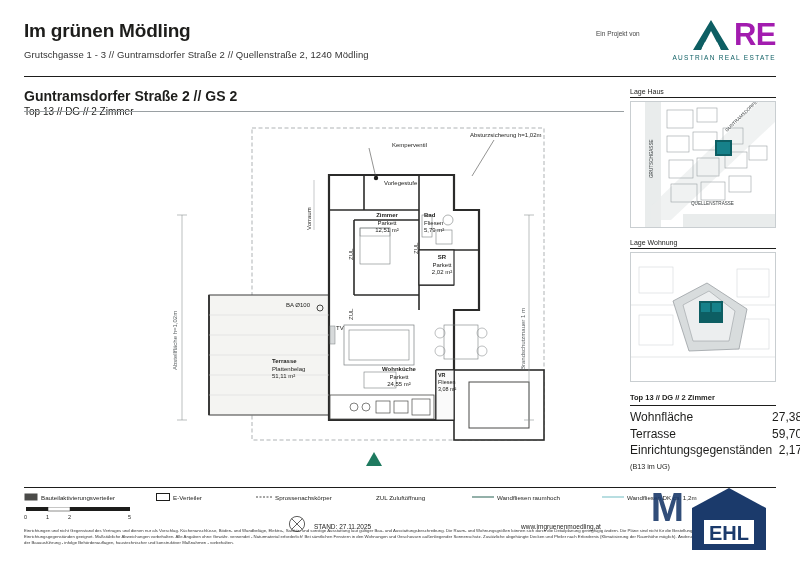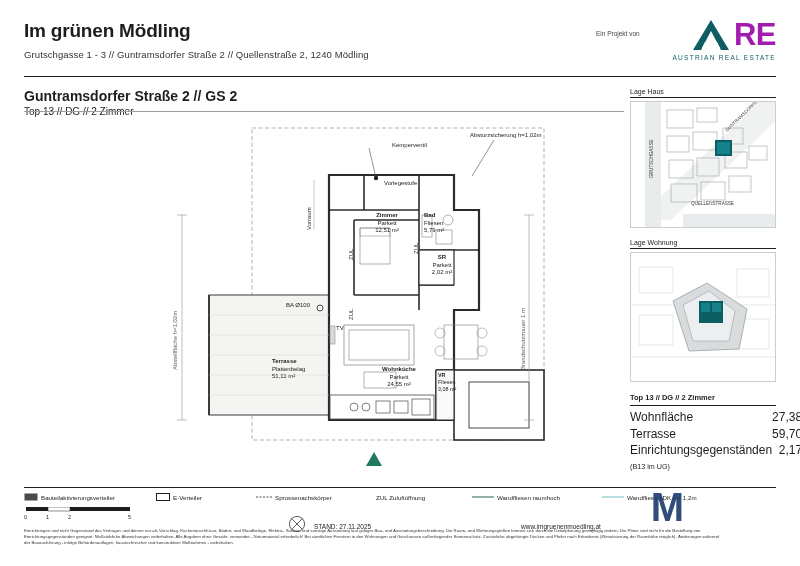--- a/index.html
+++ b/index.html
@@ -459,14 +459,21 @@
 
     <div class="stand" style="position:absolute; left:290px; top:31px;">STAND: 27.11.2025</div>
     <div class="stand" style="position:absolute; left:497px; top:31px;">www.imgruenenmoedling.at</div>
   </div>
 
   <div class="disclaimer">Einrichtungen und nicht Gegenstand des Vertrages und dienen nur als Vorschlag. Küchenanschlüsse, Böden- und Wandbeläge, Elektro-, Sanitär- und sonstige Ausstattung laut gültiger Bau- und Ausstattungsbeschreibung. Die Raum- und Wohnungsgrößen können sich durch die Detailplanung geringfügig ändern. Die Pläne sind nicht für die Bestellung von Einrichtungsgegenständen geeignet. Maßstäbliche Abweichungen vorbehalten. Alle Angaben ohne Gewähr.
 verwendet - Naturmaterial erforderlich! Bei sämtlichen Fenstern in den Wohnungen und Geschossen außenliegender Sonnenschutz. Zusätzliche abgehängte Decken und Pfeiler nach Erfordernis (Klimatisierung der Raumhöhe möglich). Änderungen während der Bauausführung - infolge Behördenauflagen, haustechnischer und konstruktiver Maßnahmen - vorbehalten.</div>
 
   <div class="wm">M</div>
 
+  <div class="ehl">
+    <svg width="94" height="66" viewBox="0 0 94 66">
+      <path d="M10 22 L47 2 L84 22 L84 64 L10 64 Z" fill="#1b3a6b"></path>
+      <rect x="22" y="34" width="50" height="24" fill="#ffffff"></rect>
+      <text x="47" y="54" text-anchor="middle" font-family="Liberation Sans, sans-serif" font-size="20" font-weight="bold" fill="#1b3a6b">EHL</text>
+    </svg>
+  </div>
 
 </div>
 
 </body></html>

